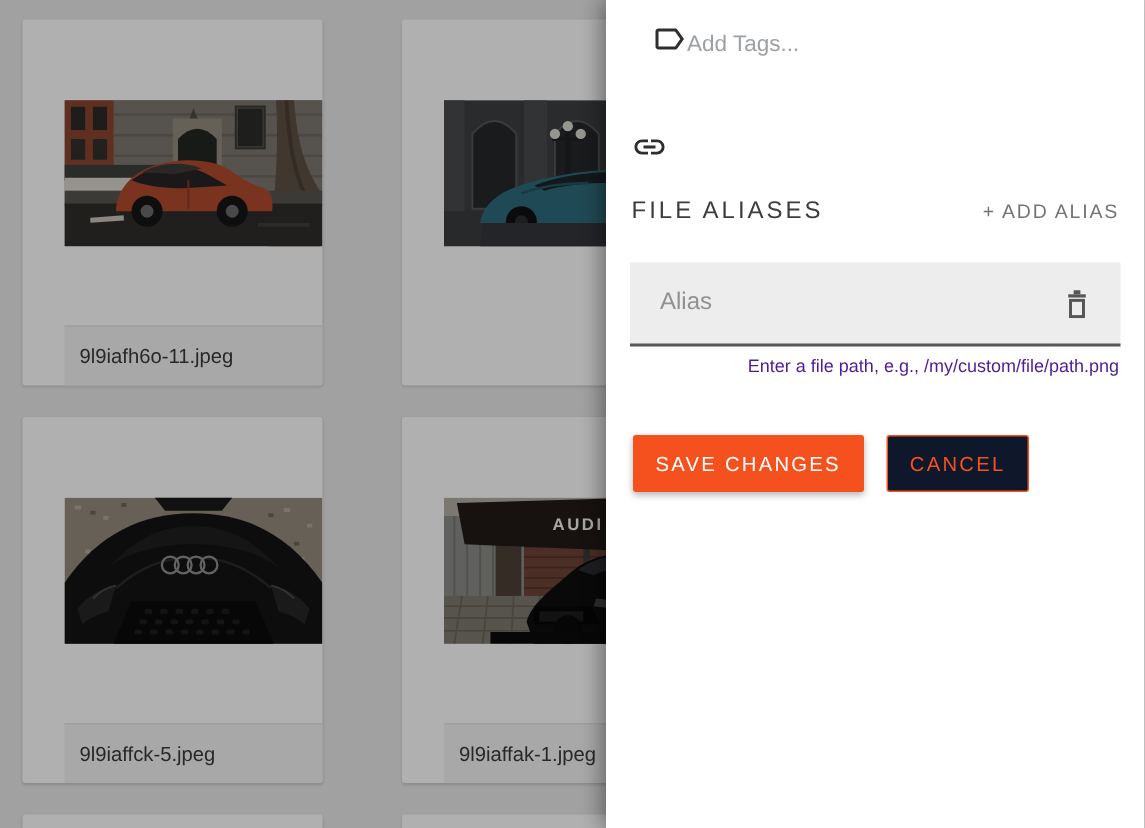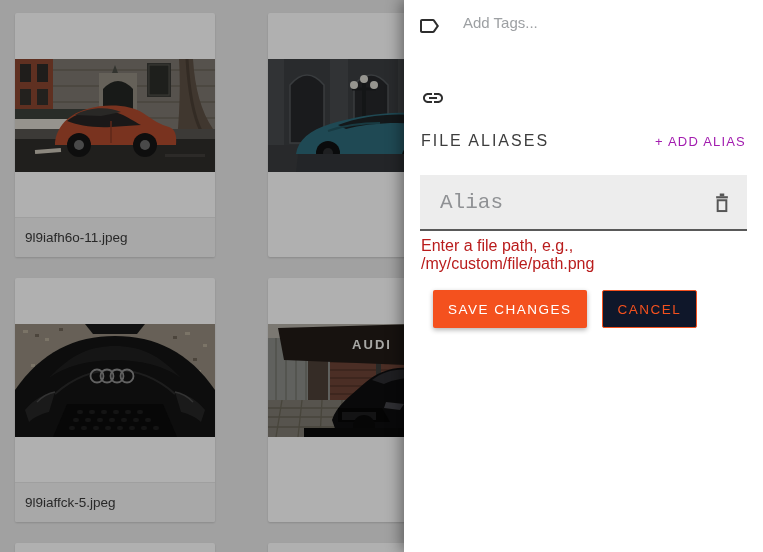--- a/index.html
+++ b/index.html
@@ -2,68 +2,68 @@
 <html><head>
 <meta charset="utf-8">
 <style>
   * { margin:0; padding:0; box-sizing:border-box; }
   html,body { width:763px; height:552px; overflow:hidden; }
   body { font-family:"Liberation Sans", sans-serif; background:#e9e9e9; position:relative; }
 
   
   .grid { position:absolute; inset:0; z-index:1; }
   .card { position:absolute; width:200px; height:244px; background:#fff;
-          border-radius:2px; box-shadow:0 1px 2px rgba(0,0,0,0.14); overflow:hidden; }
+          border-radius:2px; box-shadow:0 1px 2px rgba(0,0,0,0.14); overflow:hidden;padding-left:28px; }
   .card-body { height:204px; display:flex; align-items:center; }
   .card-body svg { display:block; width:200px; height:113px; }
   .card-footer { height:40px; background:#f3f3f3; border-top:1px solid #e6e6e6;
                  display:flex; align-items:center; padding:0 10px;
                  font-size:13.5px; color:#3a3a3a; white-space:nowrap; overflow:hidden; }
   .c1 { left:15px;  top:13px;  }
   .c2 { left:268px; top:13px;  }
   .c3 { left:15px;  top:278px; }
   .c4 { left:268px; top:278px; }
   .c5 { left:15px;  top:543px; }
   .c6 { left:268px; top:543px; }
 
   
   .scrim { position:absolute; inset:0; background:rgba(0,0,0,0.31); z-index:10; }
 
   
   .panel { position:absolute; top:0; right:0; width:359px; height:552px; background:#fff;
            z-index:20; box-shadow:-3px 0 14px rgba(0,0,0,0.42); }
-  .tags-row { position:absolute; left:13px; top:14px; right:17px;
-              display:flex; align-items:flex-start; gap:22px; }
+  .tags-row { position:absolute; left:30px; top:14px; right:17px;
+              display:flex; align-items:flex-end; }
   .tags-row svg { flex:0 0 auto; }
   .tags-input { border:none; outline:none; background:transparent; flex:1;
                 font-family:"Liberation Sans", sans-serif; font-size:15px; color:#4a4a4a; }
   .tags-input::placeholder { color:#9da0a3; opacity:1; }
   .link-row { position:absolute; left:17px; top:86px; right:17px;
               display:flex; align-items:center; gap:22px; }
   .link-input { border:none; outline:none; background:transparent; flex:1;
                 font-family:"Liberation Sans", sans-serif; font-size:15px; color:#4a4a4a; }
 
   .aliases-header { position:absolute; left:17px; right:17px; top:132px;
                     display:flex; align-items:baseline; justify-content:space-between; }
   .aliases-title { font-size:16px; letter-spacing:2px; color:#3d3d3d; }
-  .add-alias { font-size:13px; letter-spacing:1.2px; color:#a21caf; background:none;
+  .add-alias { font-size:13px; letter-spacing:1.2px; color:#737373; background:none;
                border:none; cursor:pointer; font-family:"Liberation Sans", sans-serif; }
 
   .alias-box { position:absolute; left:16px; right:16px; top:175px; height:56px;
                background:#ededed; border-bottom:2px solid #595959;
                display:flex; align-items:center; padding:0 20px; }
   .alias-input { border:none; outline:none; background:transparent; flex:1;
-                 font-family:Liberation Mono, monospace; font-size:21px; color:#c2410c; }
+                 font-family:Liberation Sans, sans-serif; font-size:16px; color:#c2410c; }
   .alias-input::placeholder { color:#8f9194; opacity:1; }
   .trash-btn { background:none; border:none; padding:0; cursor:pointer; line-height:0; }
 
   .alias-helper { position:absolute; left:17px; right:17px; top:237px;
-                  font-size:16px; color:#b91c1c; }
-
-  .btn-row { position:absolute; left:29px; top:290px; display:flex; gap:15px; }
+                  font-size:12px; color:#4c1d95;text-align:right; }
+
+  .btn-row { position:absolute; left:18px; top:290px; display:flex; gap:15px; }
   .btn { height:38px; border-radius:2px; font-family:"Liberation Sans", sans-serif;
          font-size:13.5px; letter-spacing:1.5px; cursor:pointer; padding:0 15px; }
   .btn-save { background:#f4511e; color:#fff; border:none;
               box-shadow:0 2px 5px rgba(0,0,0,0.3); }
   .btn-cancel { background:#0f172a; color:#f4511e; border:1px solid #f4511e; }
 </style>
 </head>
 <body>
 
 <div class="grid">
@@ -251,20 +251,23 @@
         <path d="M104 56 c10 -8 24 -12 38 -10 l22 8 c-16 -2 -36 0 -48 6 z" fill="#2c2c30"></path>
         <path d="M70 84 h44 l8 14 h-52 z" fill="#070707"></path>
         <rect x="74" y="88" width="34" height="8" fill="#1c1c1e"></rect>
         <path d="M118 78 l18 2 -4 6 -16 -2 z" fill="#45454a"></path>
         <circle cx="168" cy="92" r="13" fill="#0a0a0a"></circle>
         <circle cx="168" cy="92" r="6" fill="#3c3c40"></circle>
         <circle cx="96" cy="102" r="11" fill="#0a0a0a"></circle>
         <rect x="36" y="104" width="164" height="9" fill="#0b0b0b"></rect>
       </svg>
     </div>
+    <div class="card-footer">
+      <span>9l9iaffak-1.jpeg</span>
+    </div>
   </div>
 
   <div class="card c5">
     <div class="card-body"></div>
   </div>
   <div class="card c6">
     <div class="card-body"></div>
   </div>
 </div>
 

